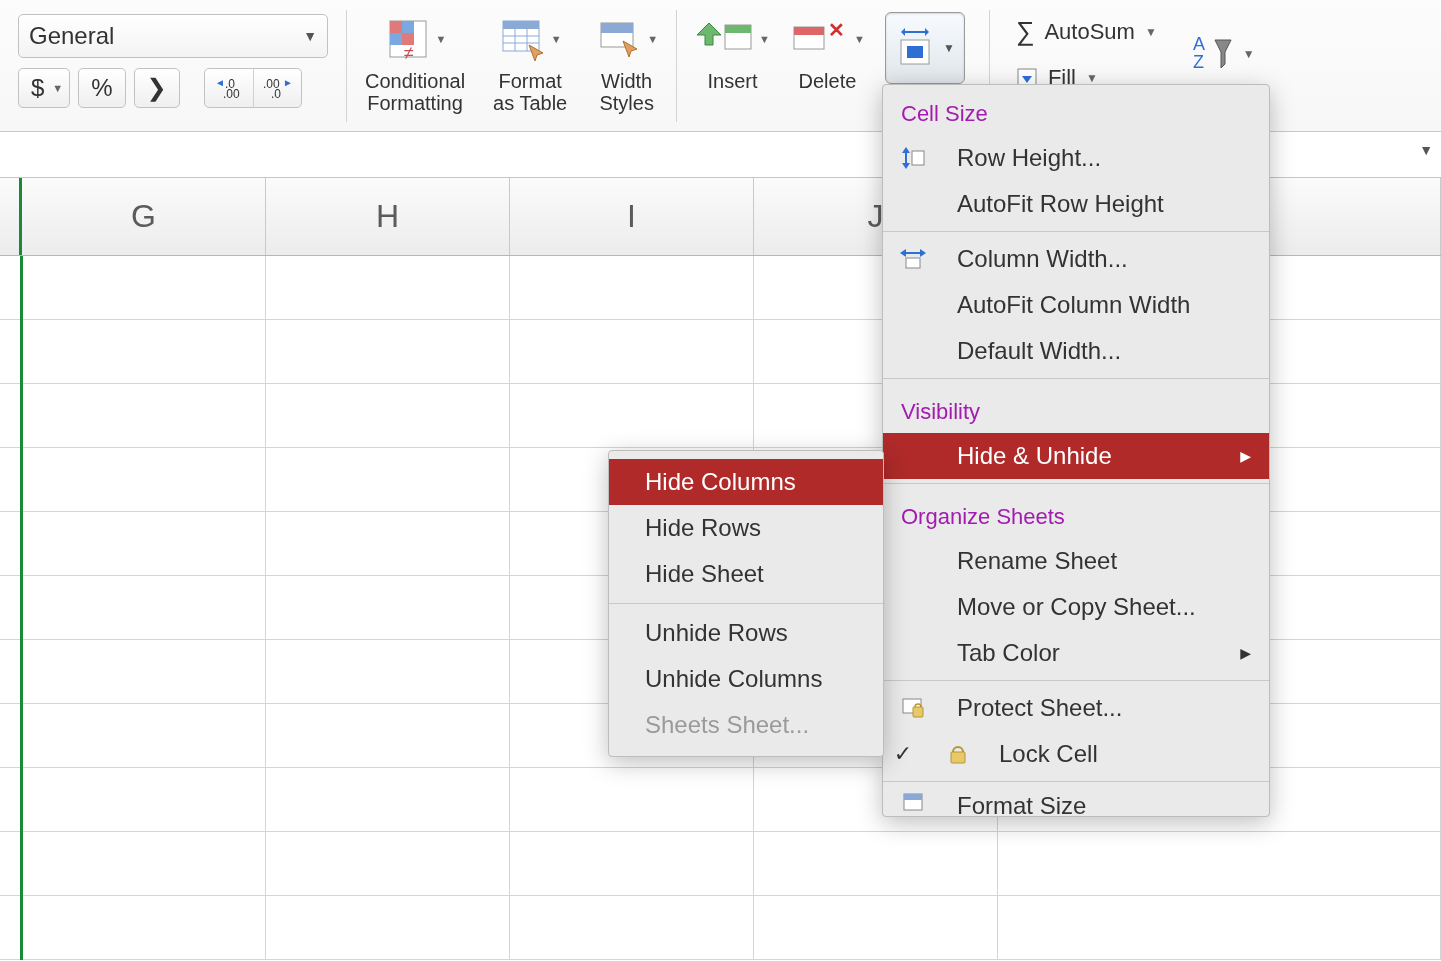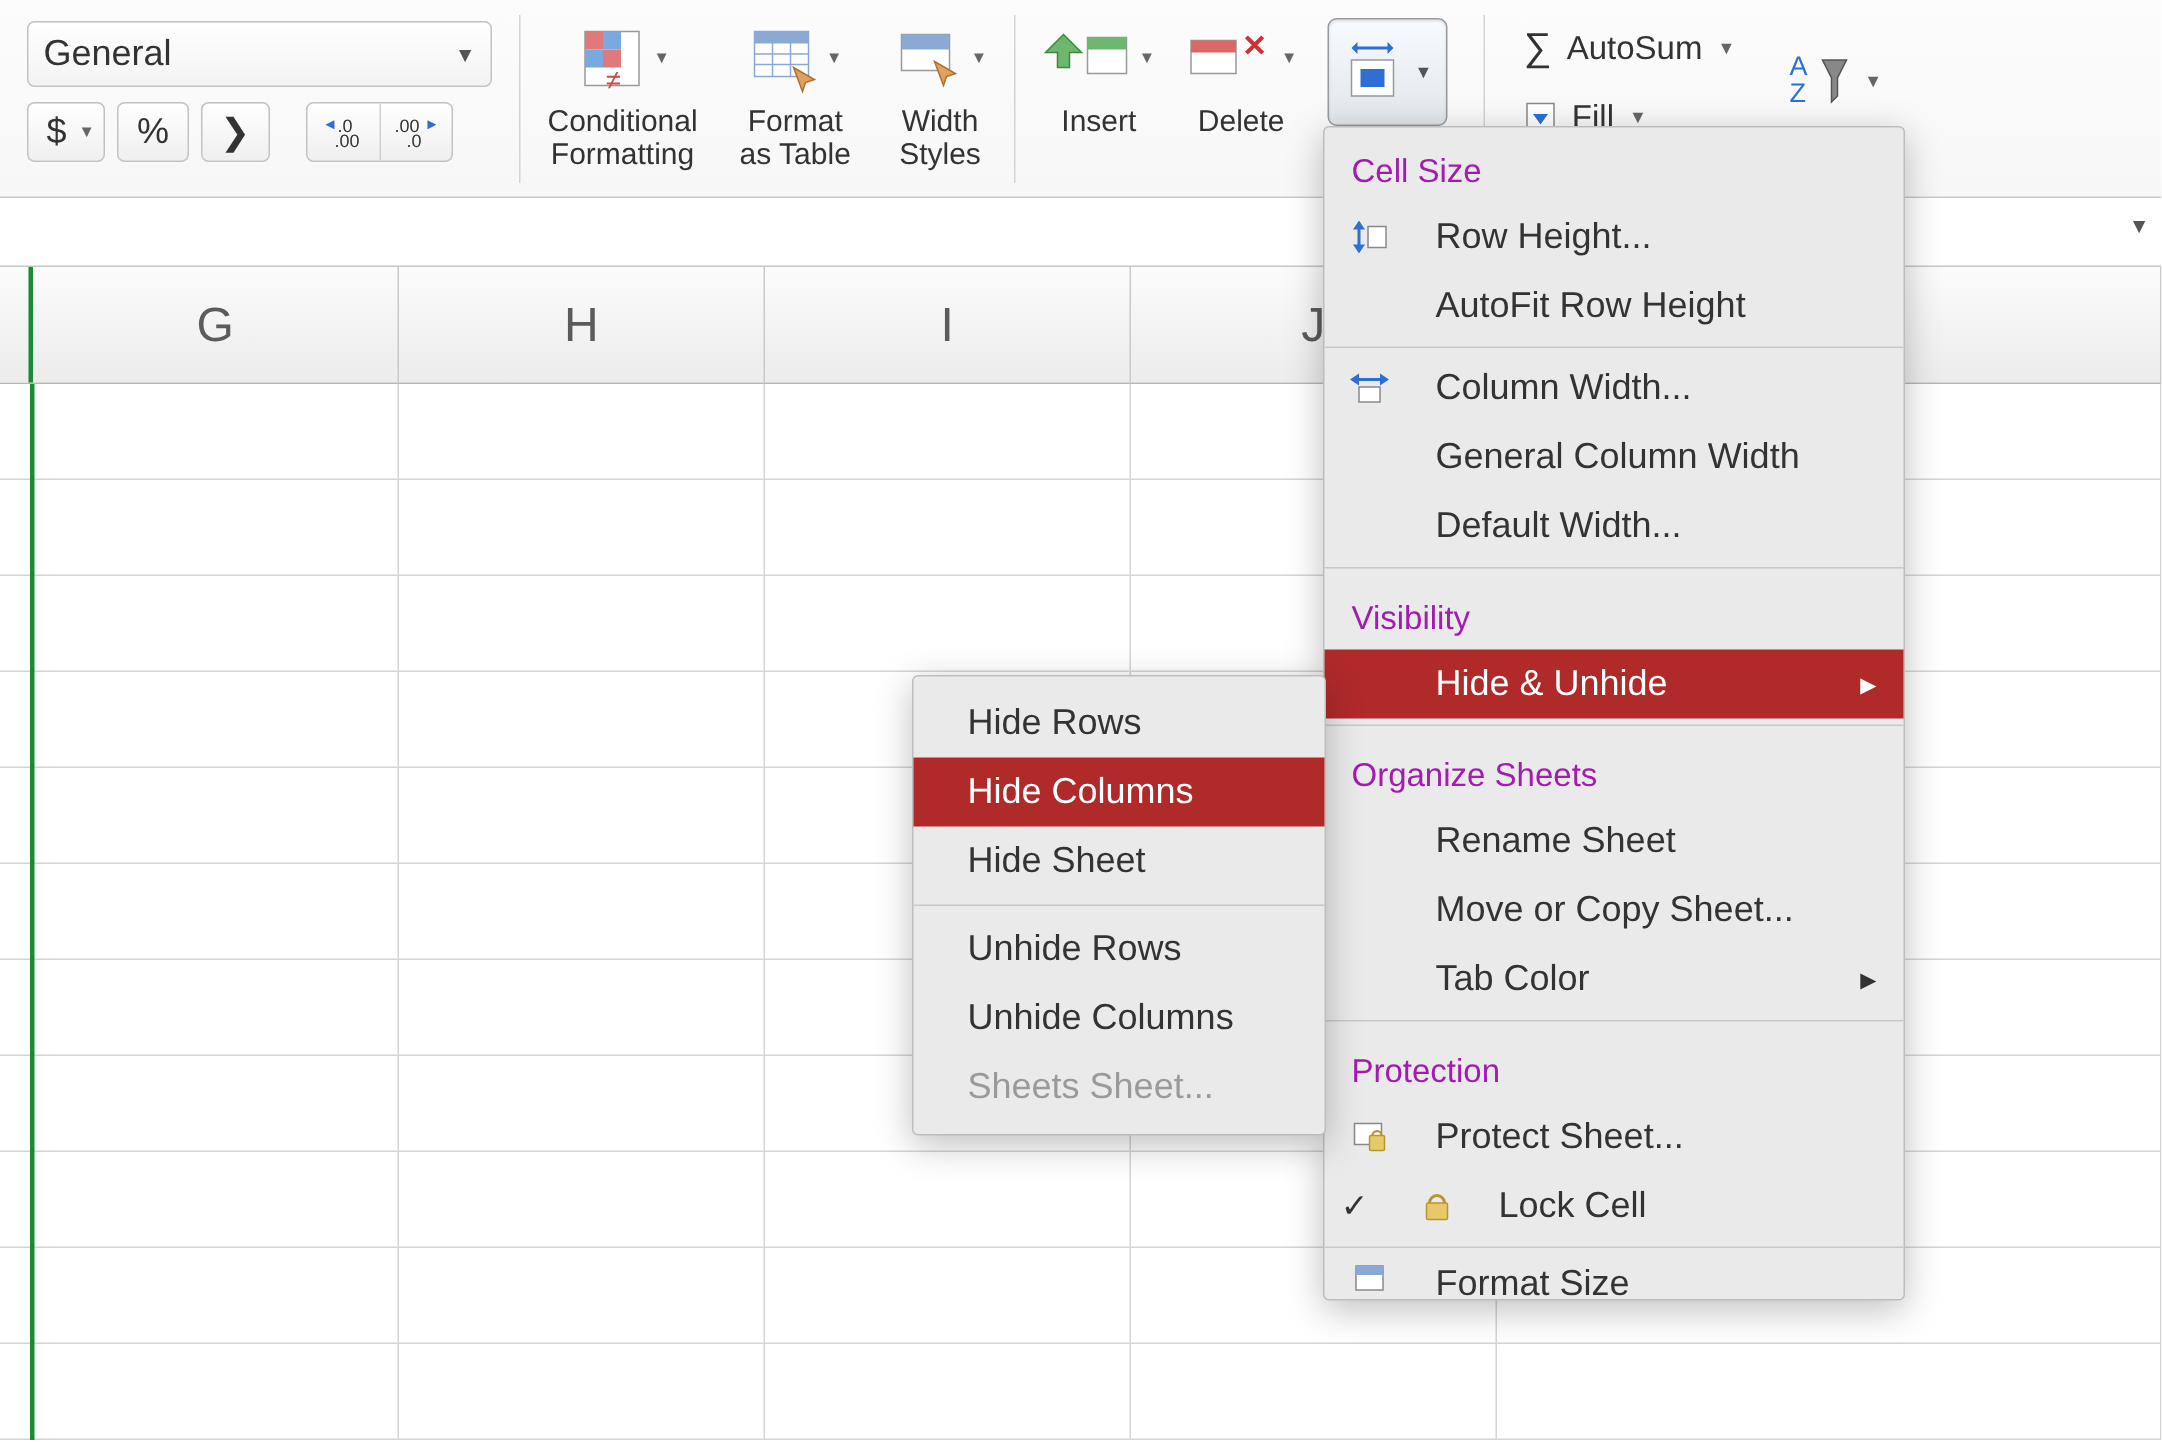--- a/index.html
+++ b/index.html
@@ -439,21 +439,21 @@
           <line x1="2" y1="5" x2="24" y2="5" stroke="#2e6fd6" stroke-width="2"></line>
           <polygon points="0,5 6,1 6,9" fill="#2e6fd6"></polygon>
           <polygon points="26,5 20,1 20,9" fill="#2e6fd6"></polygon>
           <rect x="6" y="10" width="14" height="10" fill="#fff" stroke="#888"></rect>
         </svg>
     </span>
     <span>Column Width...</span>
   </div>
   <div class="item">
     <span class="glyph"></span>
-    <span>General Column Width</span>
+    <span>AutoFit Column Width</span>
   </div>
   <div class="item">
     <span class="glyph"></span>
     <span>Default Width...</span>
   </div>
 
   <div class="hr"></div>
   <div class="section-title">Visibility</div>
 
   <div class="item active has-sub">
@@ -471,21 +471,20 @@
   <div class="item">
     <span class="glyph"></span>
     <span>Move or Copy Sheet...</span>
   </div>
   <div class="item has-sub">
     <span class="glyph"></span>
     <span>Tab Color</span>
   </div>
 
   <div class="hr"></div>
-  <div class="section-title">Protection</div>
 
   <div class="item">
     <span class="glyph">
       <svg width="24" height="22" viewBox="0 0 24 22">
           <rect x="2" y="2" width="18" height="14" fill="#fff" stroke="#888"></rect>
           <rect x="12" y="10" width="10" height="10" fill="#e8c96a" stroke="#b79530" rx="1"></rect>
           <path d="M14 10 a3 3 0 0 1 6 0" fill="none" stroke="#b79530" stroke-width="1.5"></path>
         </svg>
     </span>
     <span>Protect Sheet...</span>
@@ -507,25 +506,25 @@
       <svg width="22" height="20" viewBox="0 0 22 20">
           <rect x="2" y="2" width="18" height="16" fill="#fff" stroke="#888"></rect>
           <rect x="2" y="2" width="18" height="6" fill="#8aa9d4"></rect>
         </svg>
     </span>
     <span>Format Size</span>
   </div>
 </div>
 
 <div class="submenu">
+  <div class="sitem active">
+    <span>Hide Columns</span>
+  </div>
   <div class="sitem">
     <span>Hide Rows</span>
-  </div>
-  <div class="sitem active">
-    <span>Hide Columns</span>
   </div>
   <div class="sitem">
     <span>Hide Sheet</span>
   </div>
   <div class="hr"></div>
   <div class="sitem">
     <span>Unhide Rows</span>
   </div>
   <div class="sitem">
     <span>Unhide Columns</span>

